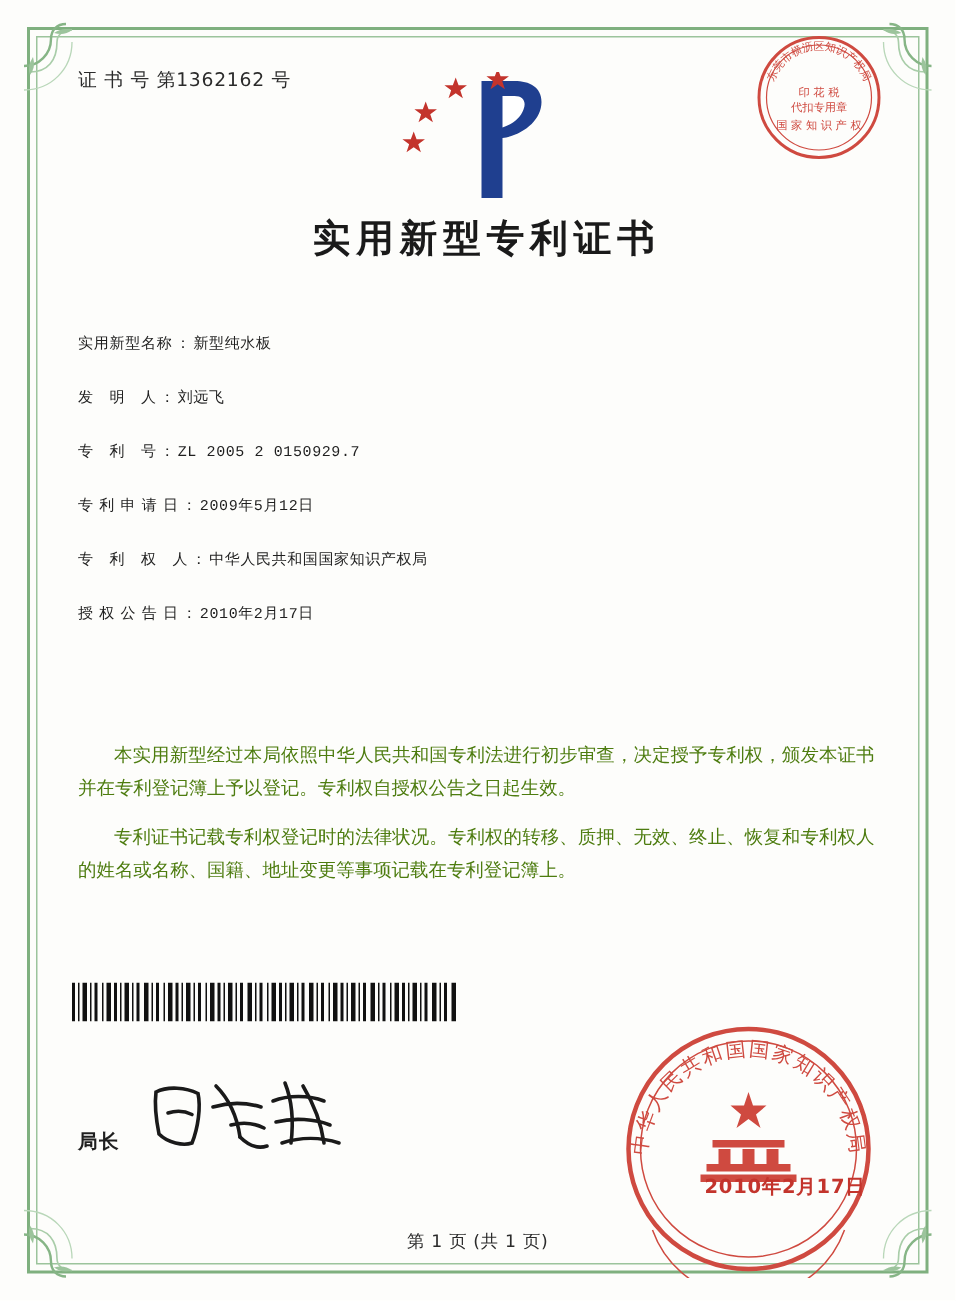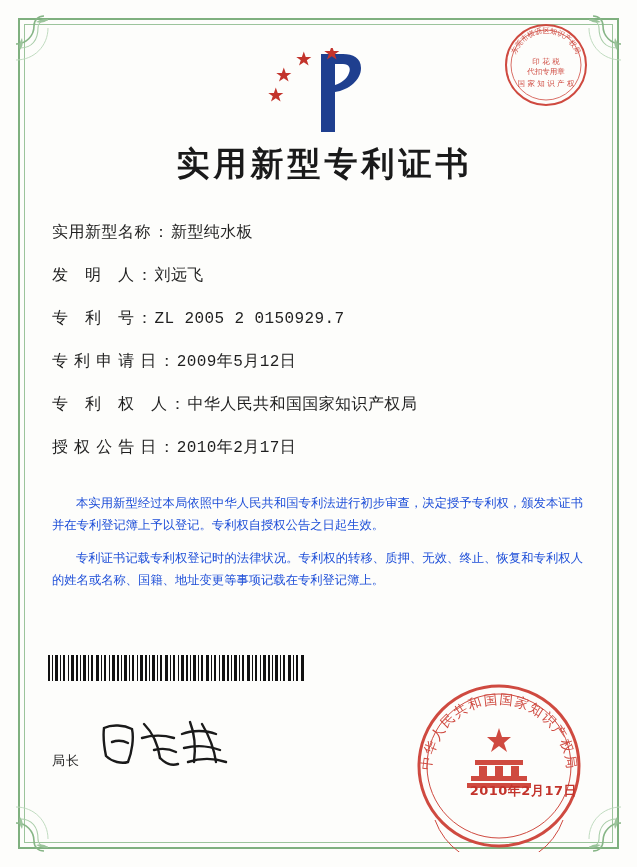--- a/index.html
+++ b/index.html
@@ -81,59 +81,59 @@
     height: 90px;
     margin: 0 auto;
   }
 
   .title {
     position: absolute;
     left: 0;
     right: 0;
     top: 142px;
     text-align: center;
-    font-size: 33px;
+    font-size: 25px;
     font-weight: bold;
     letter-spacing: 4px;
     color: #1a1a1a;
     font-family: "DejaVu Sans", sans-serif;
     padding-left: 12px;
   }
 
   .fields {
     position: absolute;
     left: 52px;
     top: 222px;
     right: 60px;
   }
   .field {
     display: flex;
     align-items: baseline;
     margin-bottom: 22px;
-    font-size: 16px;
+    font-size: 10px;
     color: #1f1f1f;
   }
   .field-label {
     white-space: pre;
     letter-spacing: 0.5px;
   }
   .field-sep { padding: 0 2px; }
   .field-value {
     letter-spacing: 0.4px;
     font-family: Liberation Mono, monospace;
   }
 
   .body-text {
     position: absolute;
     left: 52px;
     right: 54px;
     top: 492px;
     font-size: 12.3px;
     line-height: 22px;
-    color: #1d4ed8;
+    color: #4d7c0f;
     text-align: justify;
   }
   .body-text p {
     margin: 0 0 11px 0;
     text-indent: 24px;
   }
 
   .barcode {
     position: absolute;
     left: 48px;
@@ -147,20 +147,21 @@
     left: 52px;
     top: 718px;
     display: flex;
     align-items: flex-end;
   }
   .sig-label {
     font-size: 13px;
     color: #1f1f1f;
     letter-spacing: 1px;
     padding-bottom: 6px;
+    font-weight: bold;
   }
   .sig-mark {
     margin-left: 18px;
   }
 
   
   .seal-bottom {
     position: absolute;
     right: 52px;
     top: 680px;
@@ -226,20 +227,21 @@
   <div class="corner corner-br">
     <svg width="58" height="58" viewBox="0 0 58 58">
       <path d="M2 30 C12 30 20 22 20 12 C20 6 24 2 30 2" fill="none" stroke="#86b586" stroke-width="1.6"></path>
       <path d="M6 34 C18 34 24 26 24 14 C24 9 28 6 34 6" fill="none" stroke="#a9cda9" stroke-width="1.1"></path>
       <path d="M2 46 C20 46 34 32 34 14" fill="none" stroke="#b9d7b9" stroke-width="0.9"></path>
       <path d="M22 8 q6 -4 12 -2 q-5 4 -12 2z" fill="#9cc49c"></path>
       <path d="M8 24 q-4 6 -2 12 q4 -5 2 -12z" fill="#9cc49c"></path>
     </svg>
   </div>
 
+  <div class="cert-no">证 书 号 第1362162 号</div>
 
   <div class="stamp-top">
     <svg width="86" height="86" viewBox="0 0 86 86">
       <circle cx="43" cy="43" r="40" fill="none" stroke="#cf4a40" stroke-width="2"></circle>
       <circle cx="43" cy="43" r="35" fill="none" stroke="#cf4a40" stroke-width="0.8"></circle>
       <path id="arcTop" d="M11 43 A32 32 0 0 1 75 43" fill="none" stroke="none"></path>
       <text font-size="7.2" fill="#cf4a40" font-family="DejaVu Sans, sans-serif">
         <textPath href="#arcTop" startOffset="50%" text-anchor="middle">东莞市横沥区知识产权局</textPath>
       </text>
       <text x="43" y="42" font-size="7.5" fill="#cf4a40" text-anchor="middle" font-family="DejaVu Sans, sans-serif">印 花 税</text>
@@ -413,14 +415,15 @@
         <rect x="66" y="86" width="8" height="10"></rect>
         <rect x="82" y="86" width="8" height="10"></rect>
         <rect x="98" y="86" width="8" height="10"></rect>
       </g>
       <path d="M22 140 A68 68 0 0 0 150 140" fill="none" stroke="#cf4a40" stroke-width="1"></path>
     </svg>
   </div>
 
   <div class="seal-date">2010年2月17日</div>
 
+  <div class="page-num">第 1 页 (共 1 页)</div>
 
 </div>
 
 </body></html>

